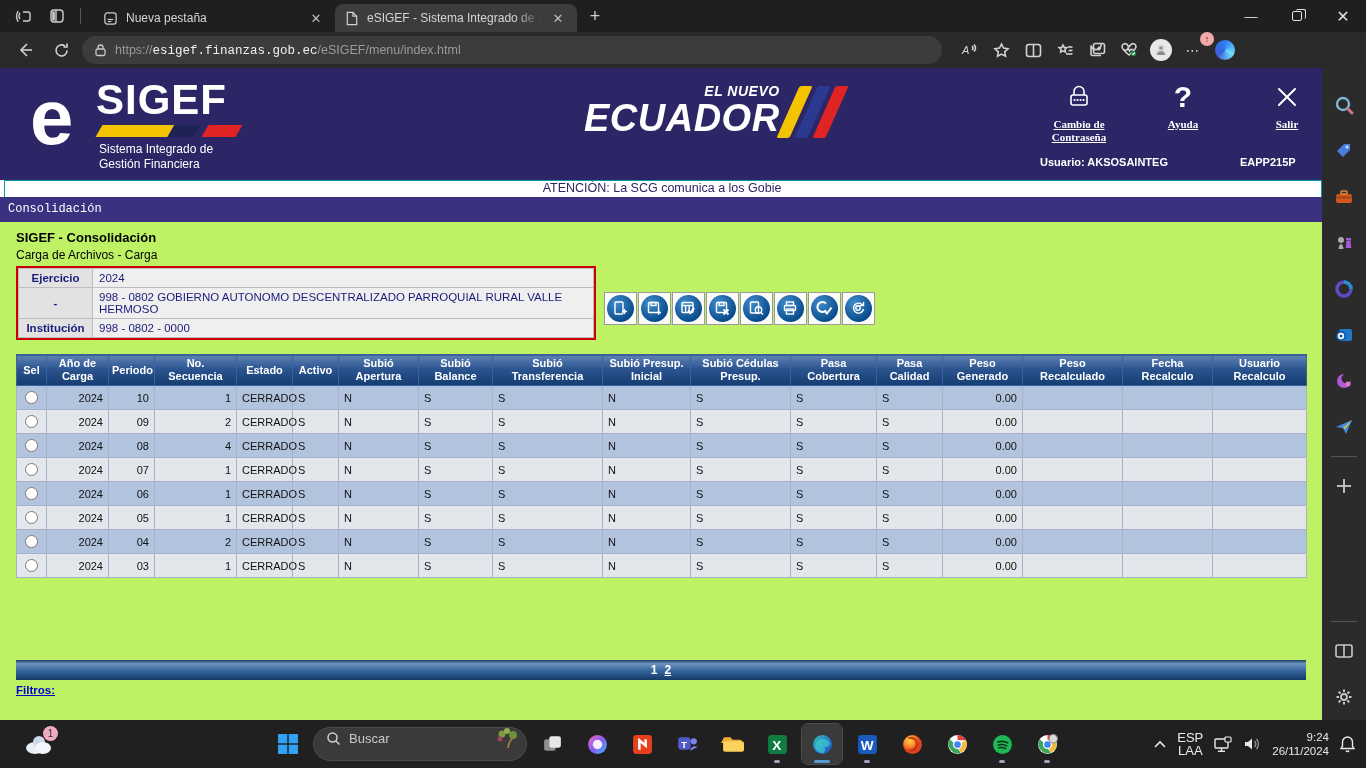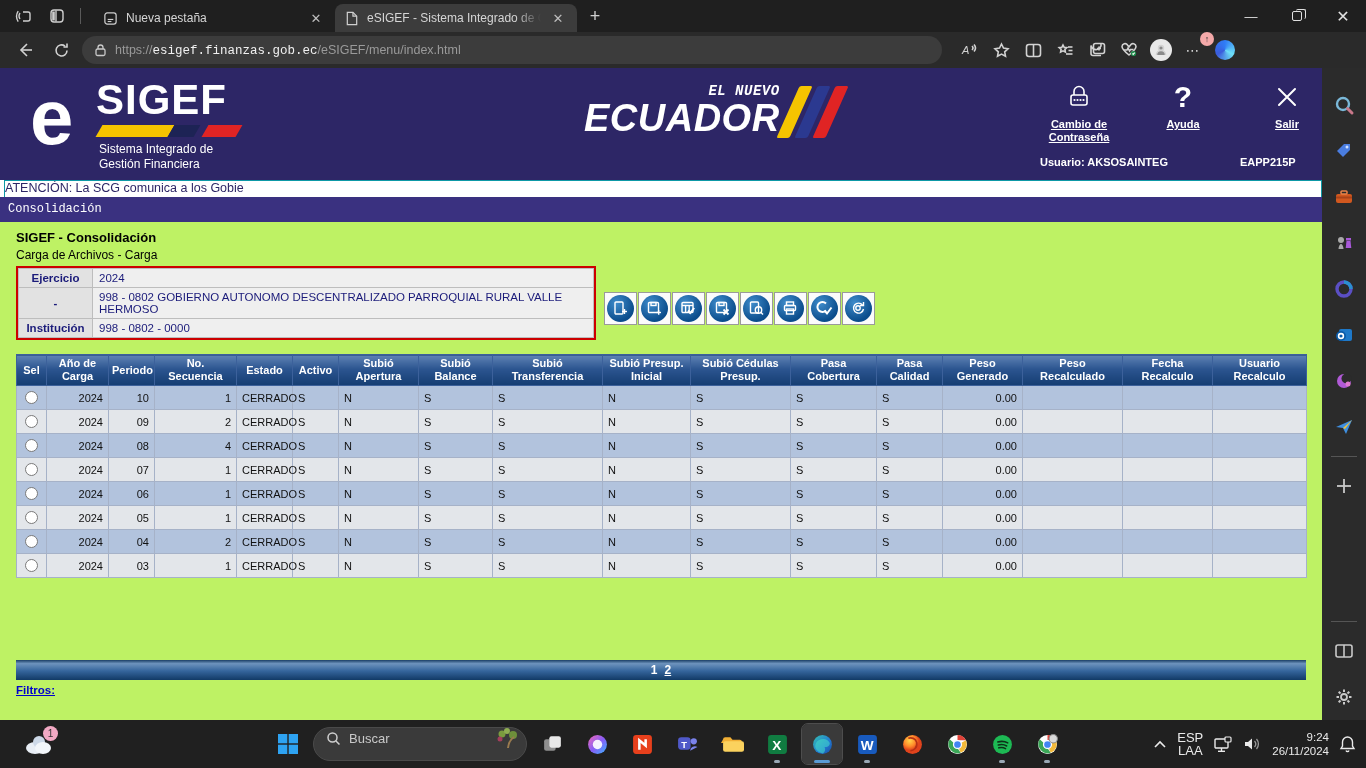--- a/index.html
+++ b/index.html
@@ -44,31 +44,31 @@
 
   
   .site-header { position:relative; width:100%; height:112px; background:#2d2666; color:#fff; }
   .logo-e { position:absolute; left:30px; top:6px; font-size:78px; font-weight:bold; line-height:86px; }
   .logo-sigef { position:absolute; left:96px; top:8px; font-size:42px; font-weight:bold; letter-spacing:1px; }
   .logo-stripe { position:absolute; left:99px; top:57px; display:flex; }
   .logo-stripe i { display:block; height:12px; transform:skewX(-30deg); }
   .logo-sub { position:absolute; left:99px; top:74px; font-size:12px; line-height:15px; }
   .brand { position:absolute; left:584px; top:16px; display:flex; align-items:flex-start; }
   .brand-text { text-align:right; font-style:italic; font-weight:bold; line-height:1; }
-  .brand-top { font-size:14px; letter-spacing:.5px;font-family:Liberation Mono, monospace; }
+  .brand-top { font-size:14px; letter-spacing:.5px; }
   .brand-main { font-size:38px; letter-spacing:.5px; margin-top:1px; }
   .brand-stripes { display:flex; gap:5px; margin-left:8px; margin-top:2px; }
   .brand-stripes i { display:block; width:13px; height:52px; transform:skewX(-24deg); border-radius:2px; }
   .hdr-actions { position:absolute; left:1040px; top:12px; display:flex; gap:26px; }
   .hdr-action { width:78px; text-align:center; cursor:pointer; }
   .hdr-action .ic { height:34px; display:flex; align-items:center; justify-content:center; }
-  .hdr-action .lbl { font-size:11px; font-weight:bold; text-decoration:underline; line-height:13px; margin-top:4px; }
+  .hdr-action .lbl { font-size:11px; font-weight:bold; text-decoration:underline; line-height:13px; margin-top:4px;font-family:Liberation Serif, serif; }
   .hdr-user { position:absolute; left:1040px; top:88px; font-size:11px; font-weight:bold; display:flex; gap:72px; }
 
-  .marquee { position:absolute; top:112px; left:4px; width:1318px; height:25px; background:#fff; border:1px solid #0d98a6; color:#2d2666; font-size:12.5px; line-height:15px; text-align:left; padding-right:2px; overflow:hidden; white-space:nowrap; }
+  .marquee { position:absolute; top:112px; left:4px; width:1318px; height:25px; background:#fff; border:1px solid #0d98a6; color:#2d2666; font-size:12.5px; line-height:15px; text-align:center; padding-right:2px; overflow:hidden; white-space:nowrap; }
   .menubar { position:absolute; top:129px; left:0; width:100%; height:25px; background:#3a3180; color:#fff; font-size:12px; line-height:25px; padding-left:8px;font-family:Liberation Mono, monospace; }
   .content { position:absolute; top:154px; left:0; width:100%; height:640px; background:#bef264; }
   .pg-title { position:absolute; left:16px; top:8px; font-size:13px; font-weight:bold; color:#000; }
   .pg-subtitle { position:absolute; left:16px; top:26px; font-size:12px; color:#000; }
 
   .info-box { position:absolute; left:16px; top:44px; width:580px; border:2px solid #cc0000; background:#efefef; }
   .info-box table { border-collapse:collapse; width:100%; }
   .info-box td { border:1px solid #bdbdbd; font-size:11.5px; color:#1b1b7a; padding:3px 6px; }
   .info-box td.lbl { background:#e2e2e2; font-weight:bold; text-align:center; width:74px; }
   .info-box td.val { background:#efefef; }

